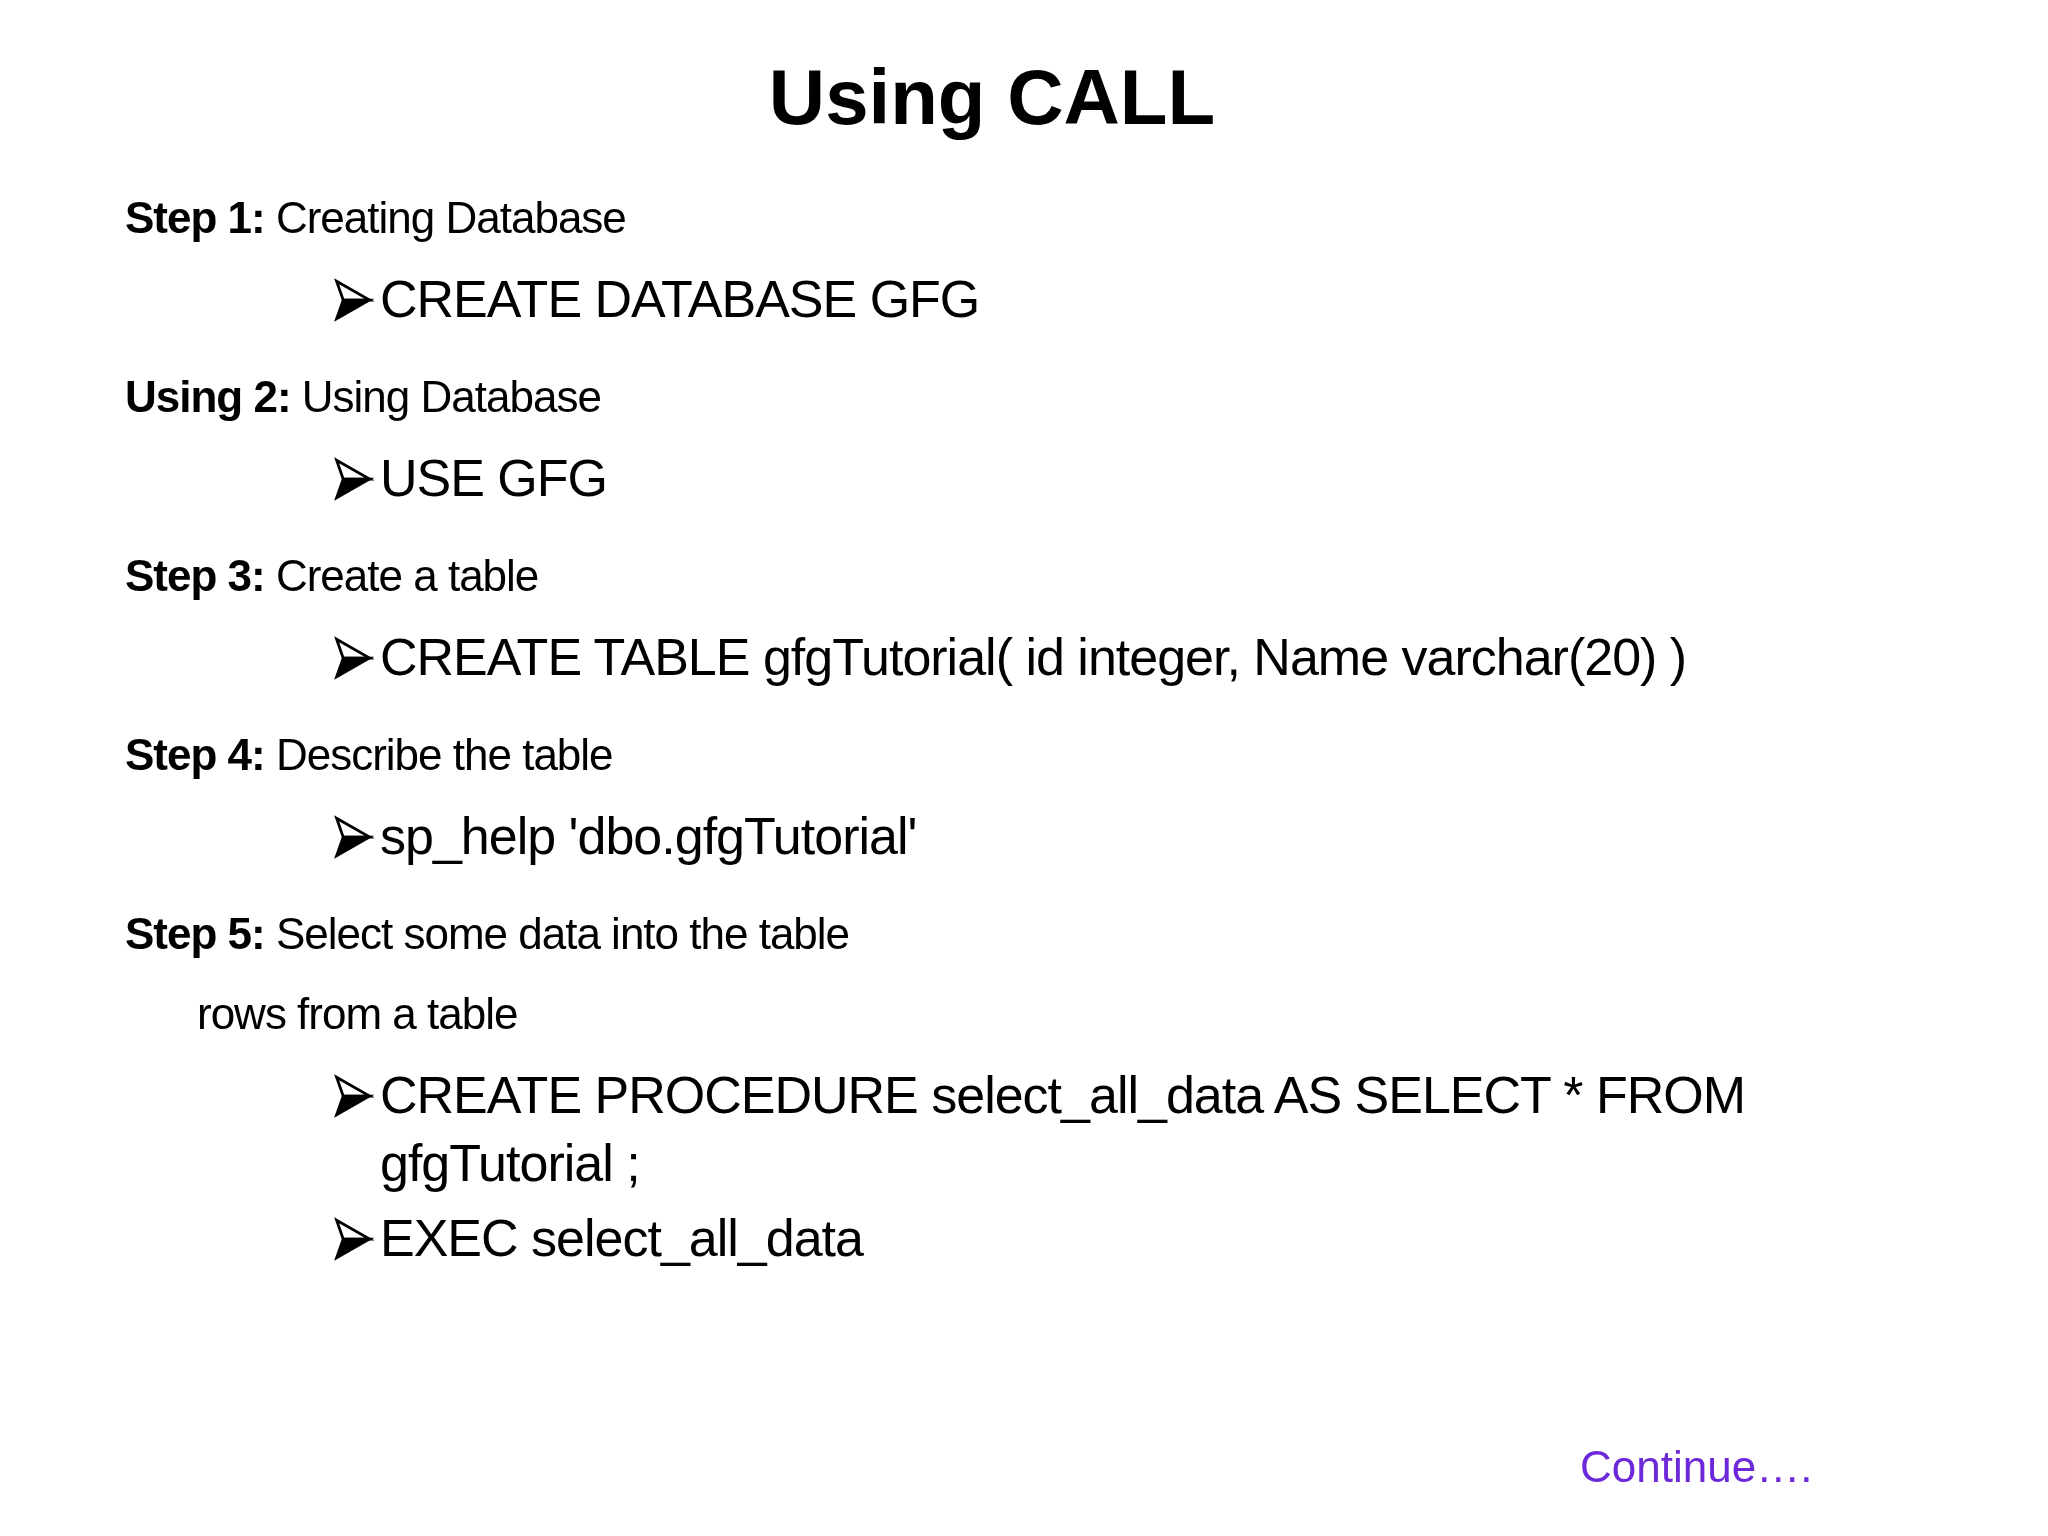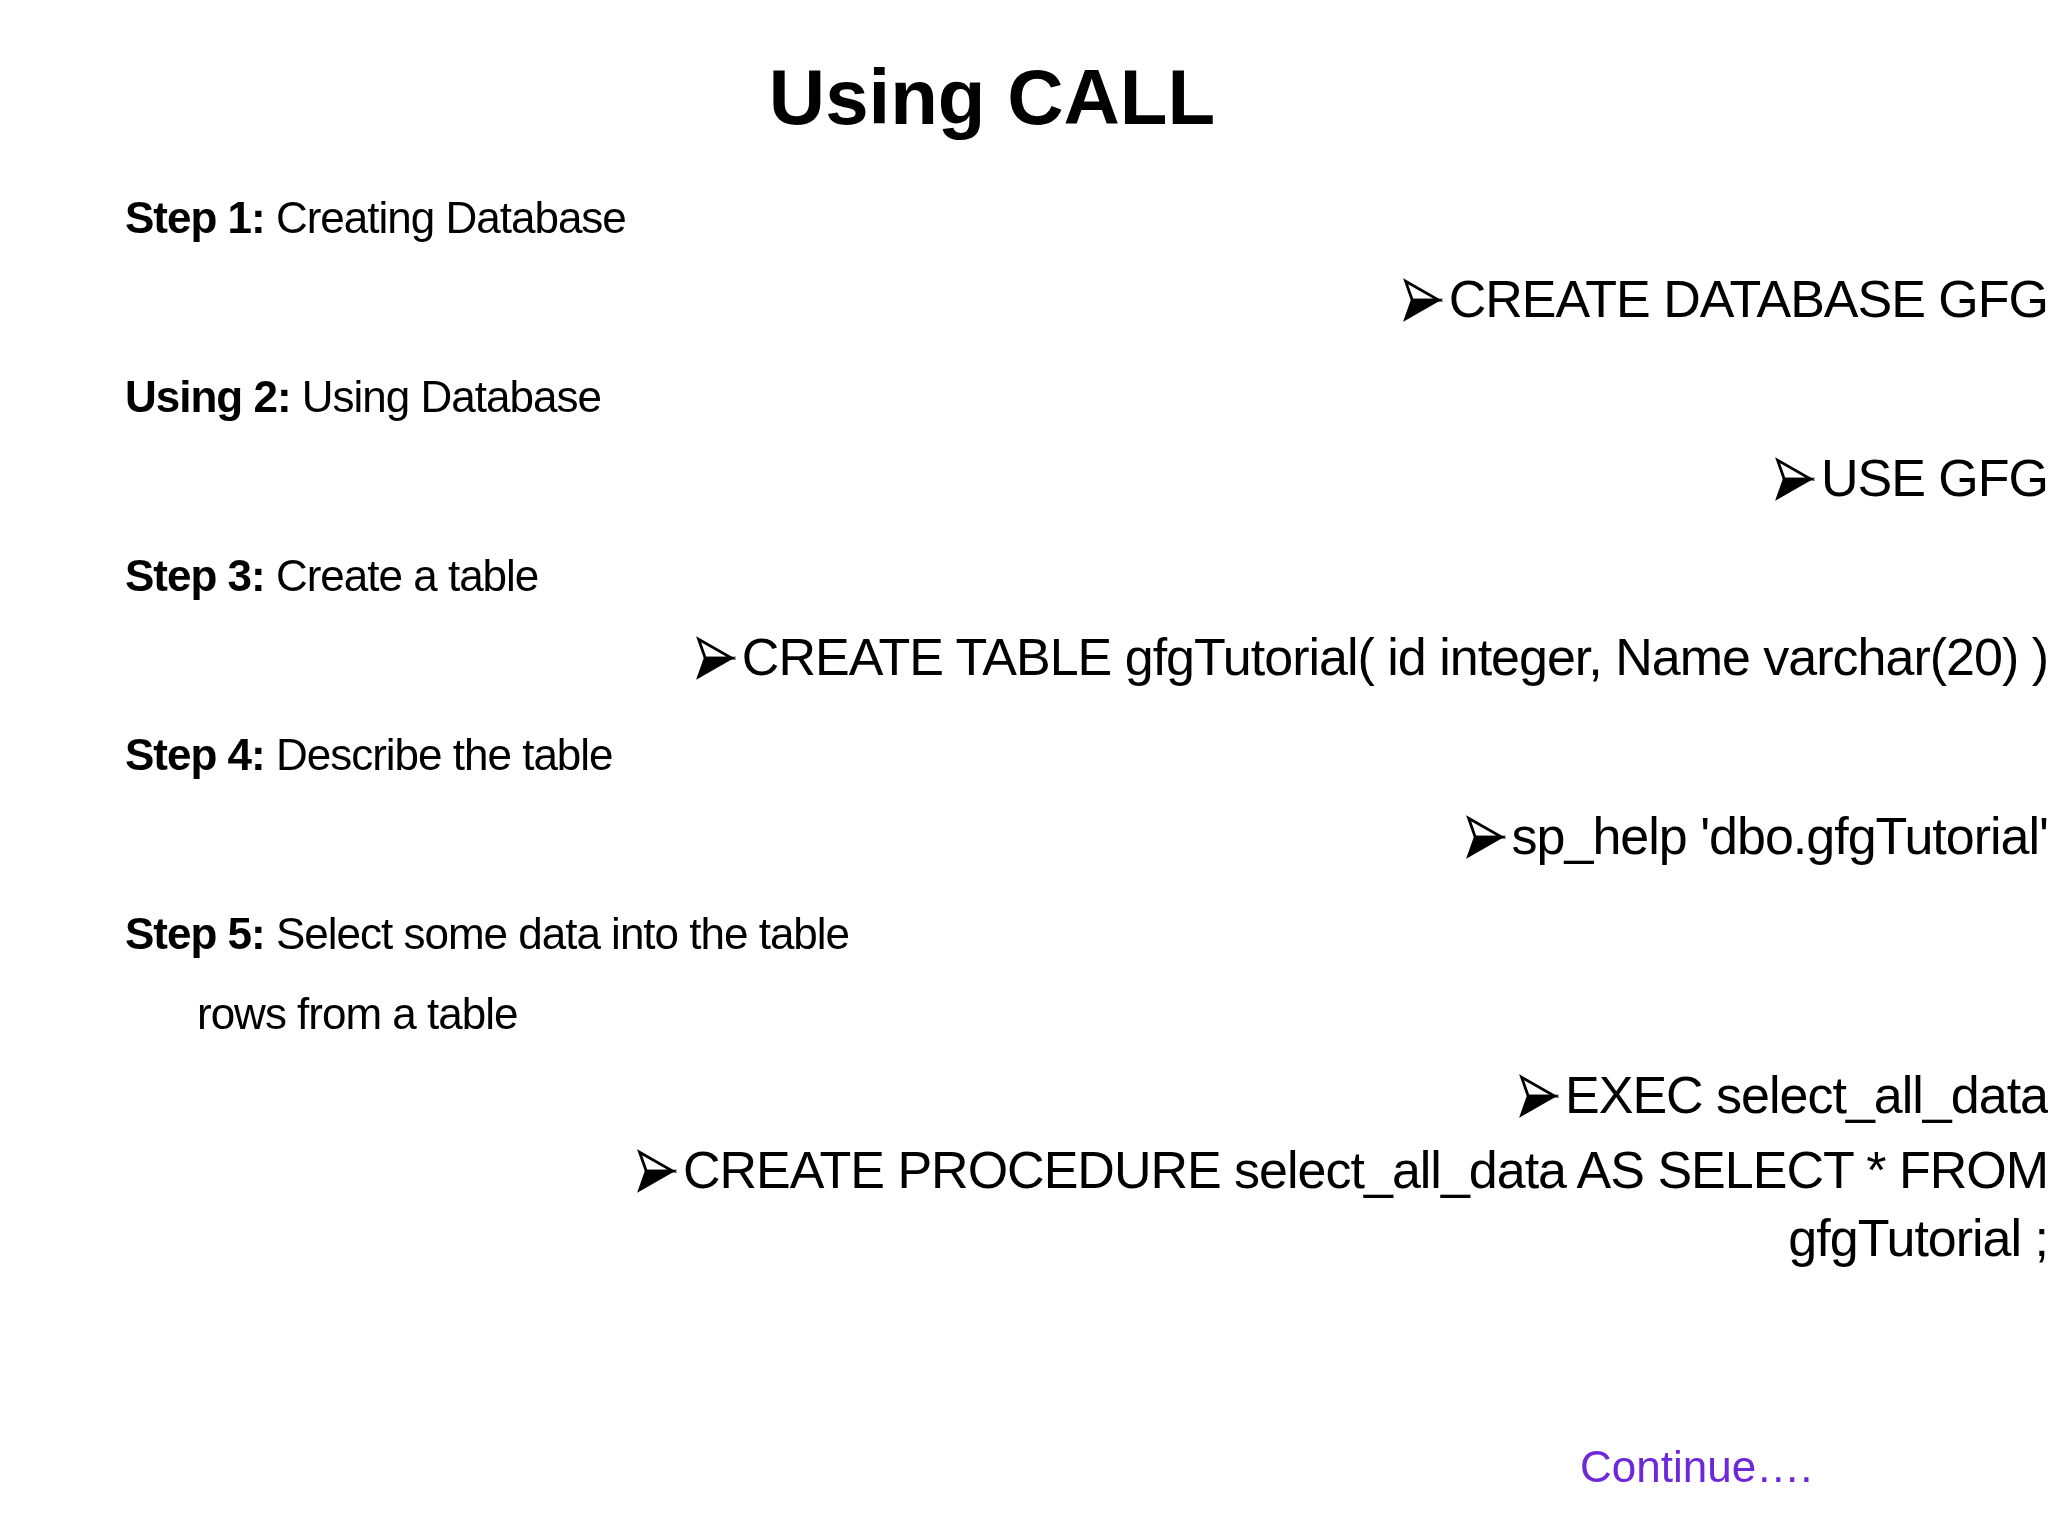--- a/index.html
+++ b/index.html
@@ -41,21 +41,20 @@
     margin-left: 72px;
     white-space: nowrap;
   }
   .bullet {
     font-size: 52px;
     line-height: 68px;
     margin-left: 205px;
     margin-top: 7px;
     letter-spacing: -1px;
     white-space: nowrap;
-    text-align: right;
   }
   .bullet-cont {
     margin-left: 50px;
     white-space: nowrap;
   }
   .arrow-wrap {
     display: inline-block;
     width: 44px;
     height: 44px;
     margin-right: 6px;
@@ -123,27 +122,27 @@
     <span class="bold">Step 5:</span><span> Select some data into the table</span>
   </div>
 
   <div class="step-heading heading-cont" style="margin-top:0;">
     <span>rows from a table</span>
   </div>
   <div class="bullet">
     <span class="arrow-wrap"><svg width="44" height="44" viewBox="0 0 40 40">
           <path d="M6 3 L36 20 L12 20 Z" fill="#ffffff" stroke="#000000" stroke-width="2.5" stroke-linejoin="miter"></path>
           <path d="M6 37 L36 20 L12 20 Z" fill="#000000" stroke="#000000" stroke-width="2.5" stroke-linejoin="miter"></path>
-        </svg></span><span>EXEC select_all_data</span>
+        </svg></span><span>CREATE PROCEDURE select_all_data AS SELECT * FROM</span>
+    <div class="bullet-cont">
+      <span>gfgTutorial ;</span>
+    </div>
   </div>
   <div class="bullet">
     <span class="arrow-wrap"><svg width="44" height="44" viewBox="0 0 40 40">
           <path d="M6 3 L36 20 L12 20 Z" fill="#ffffff" stroke="#000000" stroke-width="2.5" stroke-linejoin="miter"></path>
           <path d="M6 37 L36 20 L12 20 Z" fill="#000000" stroke="#000000" stroke-width="2.5" stroke-linejoin="miter"></path>
-        </svg></span><span>CREATE PROCEDURE select_all_data AS SELECT * FROM</span>
-    <div class="bullet-cont">
-      <span>gfgTutorial ;</span>
-    </div>
+        </svg></span><span>EXEC select_all_data</span>
   </div>
 
 </div>
 
 <div class="footer-continue">Continue….</div>
 
 </body></html>

